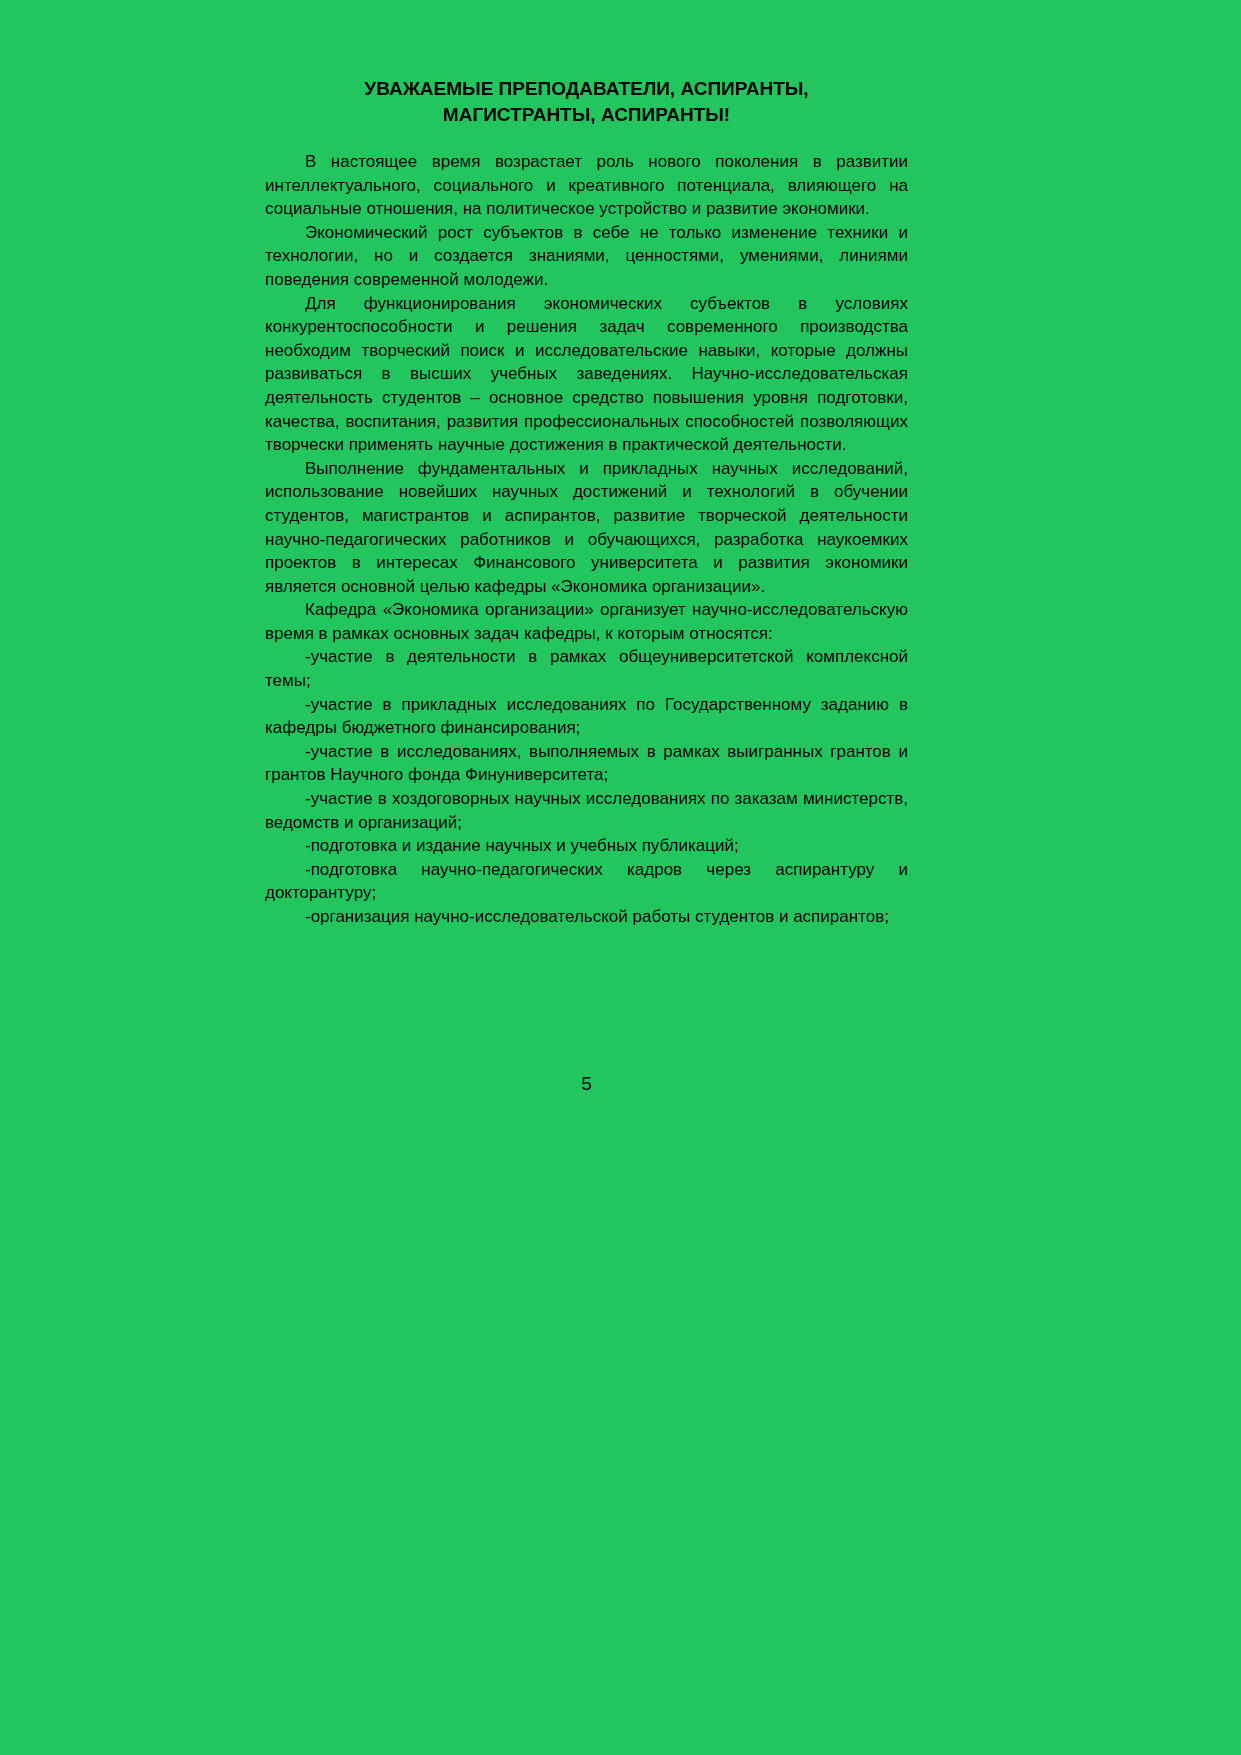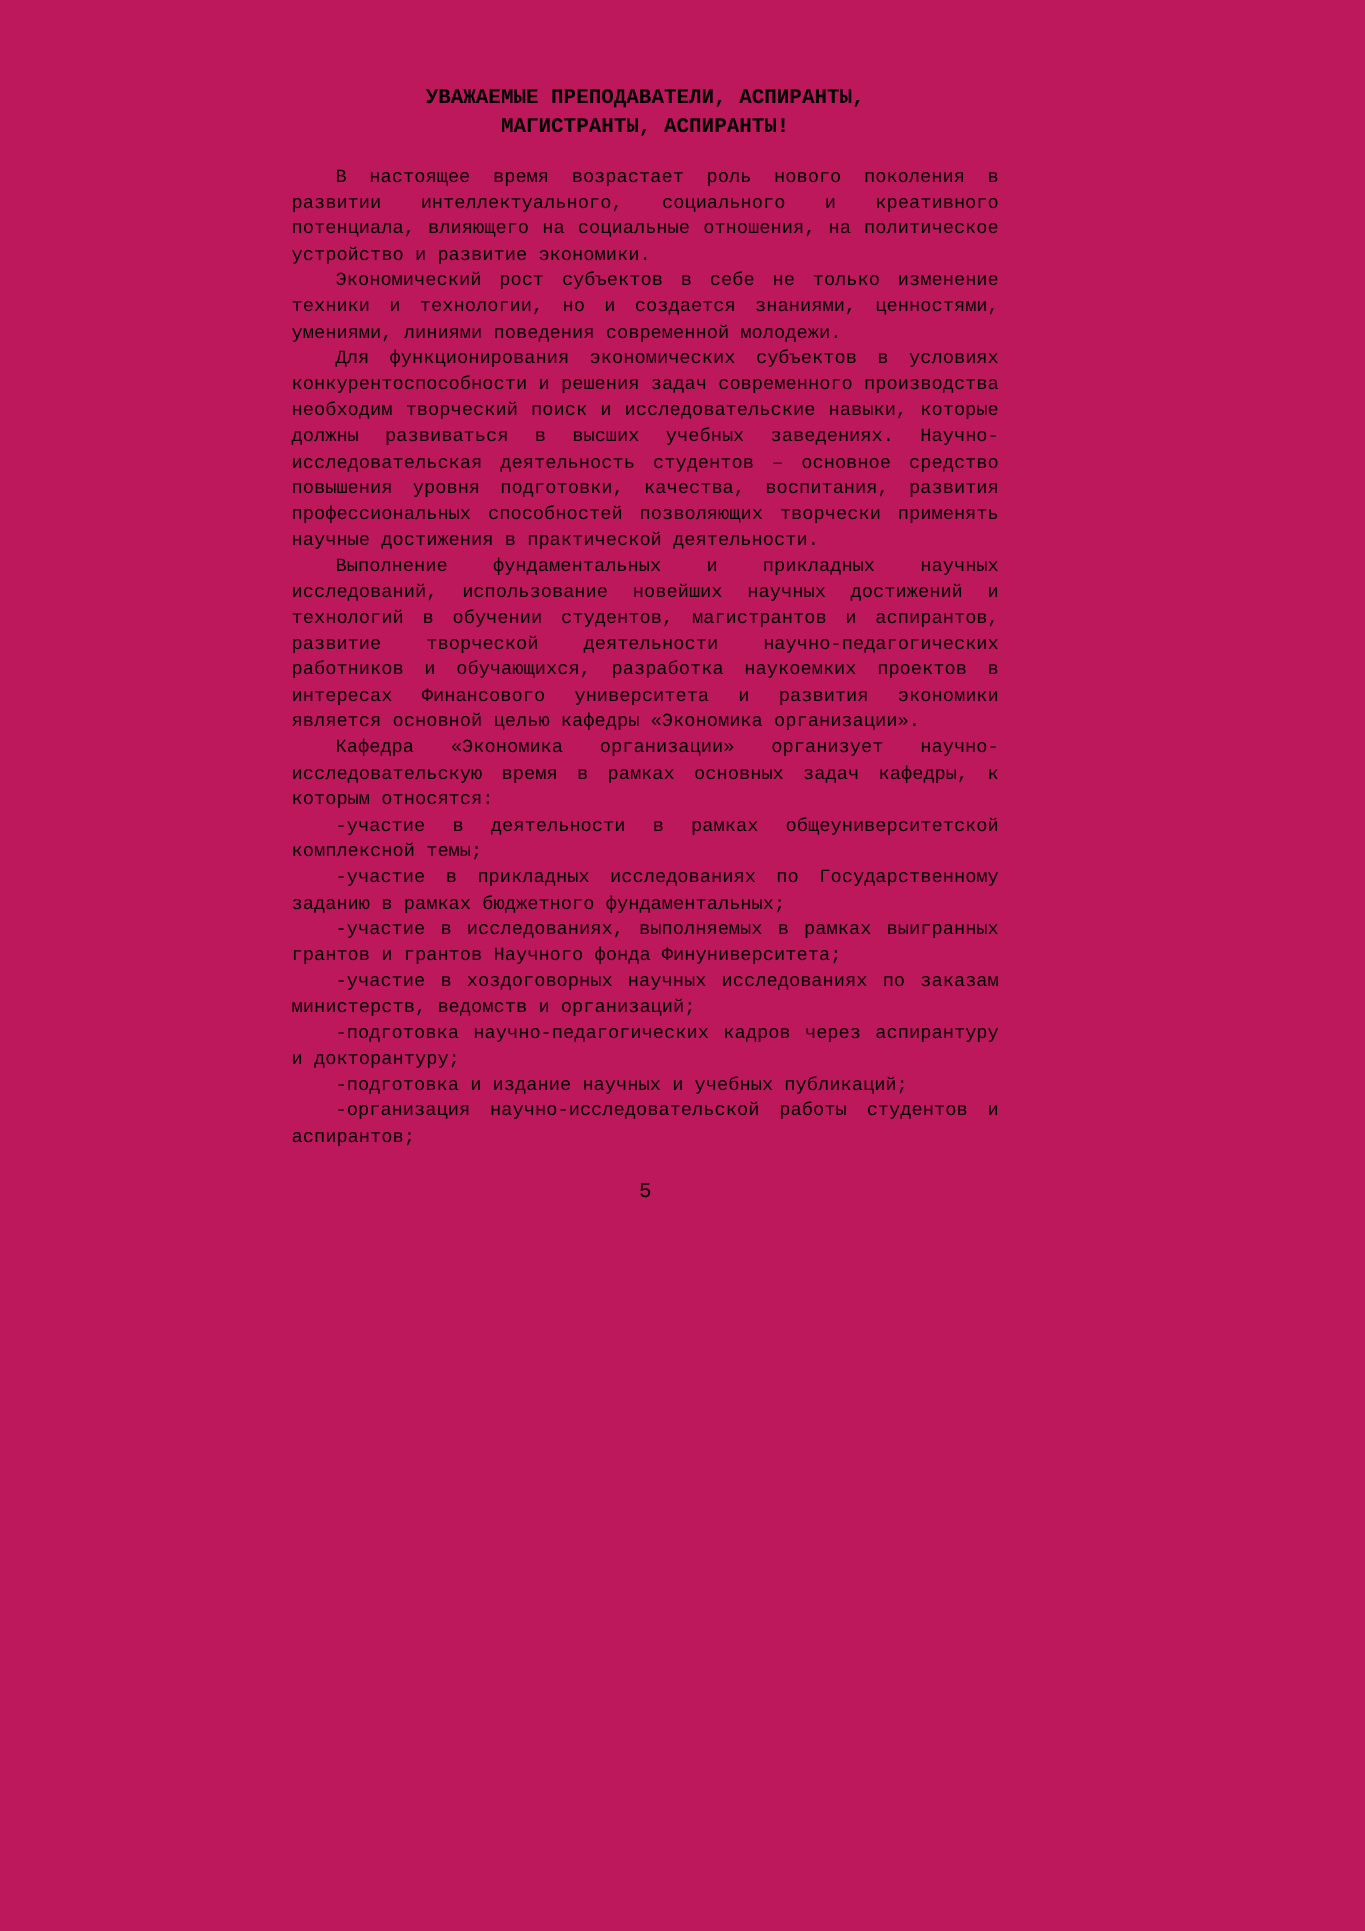--- a/index.html
+++ b/index.html
@@ -4,23 +4,23 @@
 <style>
   html, body {
     margin: 0;
     padding: 0;
     background: #ffffff;
   }
   .page {
     position: relative;
     width: 1241px;
     height: 1755px;
-    background: #be185d;
+    background: #22c55e;
     color: #000000;
-    font-family: Liberation Mono, monospace;
+    font-family: Liberation Sans, sans-serif;
     overflow: hidden;
   }
   .content {
     position: absolute;
     left: 265px;
     top: 76px;
     width: 643px;
   }
   .title {
     margin: 0 0 22px 0;
@@ -57,21 +57,21 @@
     <h1 class="title">
       <span class="title-line">УВАЖАЕМЫЕ ПРЕПОДАВАТЕЛИ, АСПИРАНТЫ,</span>
       <span class="title-line">МАГИСТРАНТЫ, АСПИРАНТЫ!</span>
     </h1>
     <p class="para">В настоящее время возрастает роль нового поколения в развитии интеллектуального, социального и креативного потенциала, влияющего на социальные отношения, на политическое устройство и развитие экономики.</p>
     <p class="para">Экономический рост субъектов в себе не только изменение техники и технологии, но и создается знаниями, ценностями, умениями, линиями поведения современной молодежи.</p>
     <p class="para">Для функционирования экономических субъектов в условиях конкурентоспособности и решения задач современного производства необходим творческий поиск и исследовательские навыки, которые должны развиваться в высших учебных заведениях. Научно-исследовательская деятельность студентов – основное средство повышения уровня подготовки, качества, воспитания, развития профессиональных способностей позволяющих творчески применять научные достижения в практической деятельности.</p>
     <p class="para">Выполнение фундаментальных и прикладных научных исследований, использование новейших научных достижений и технологий в обучении студентов, магистрантов и аспирантов, развитие творческой деятельности научно-педагогических работников и обучающихся, разработка наукоемких проектов в интересах Финансового университета и развития экономики является основной целью кафедры «Экономика организации».</p>
     <p class="para">Кафедра «Экономика организации» организует научно-исследовательскую время в рамках основных задач кафедры, к которым относятся:</p>
     <p class="para">-участие в деятельности в рамках общеуниверситетской комплексной темы;</p>
-    <p class="para">-участие в прикладных исследованиях по Государственному заданию в рамках бюджетного фундаментальных;</p>
+    <p class="para">-участие в прикладных исследованиях по Государственному заданию в кафедры бюджетного финансирования;</p>
     <p class="para">-участие в исследованиях, выполняемых в рамках выигранных грантов и грантов Научного фонда Финуниверситета;</p>
     <p class="para">-участие в хоздоговорных научных исследованиях по заказам министерств, ведомств и организаций;</p>
+    <p class="para">-подготовка и издание научных и учебных публикаций;</p>
     <p class="para">-подготовка научно-педагогических кадров через аспирантуру и докторантуру;</p>
-    <p class="para">-подготовка и издание научных и учебных публикаций;</p>
     <p class="para">-организация научно-исследовательской работы студентов и аспирантов;</p>
   </div>
   <div class="page-number">5</div>
 </div>
 
 </body></html>

